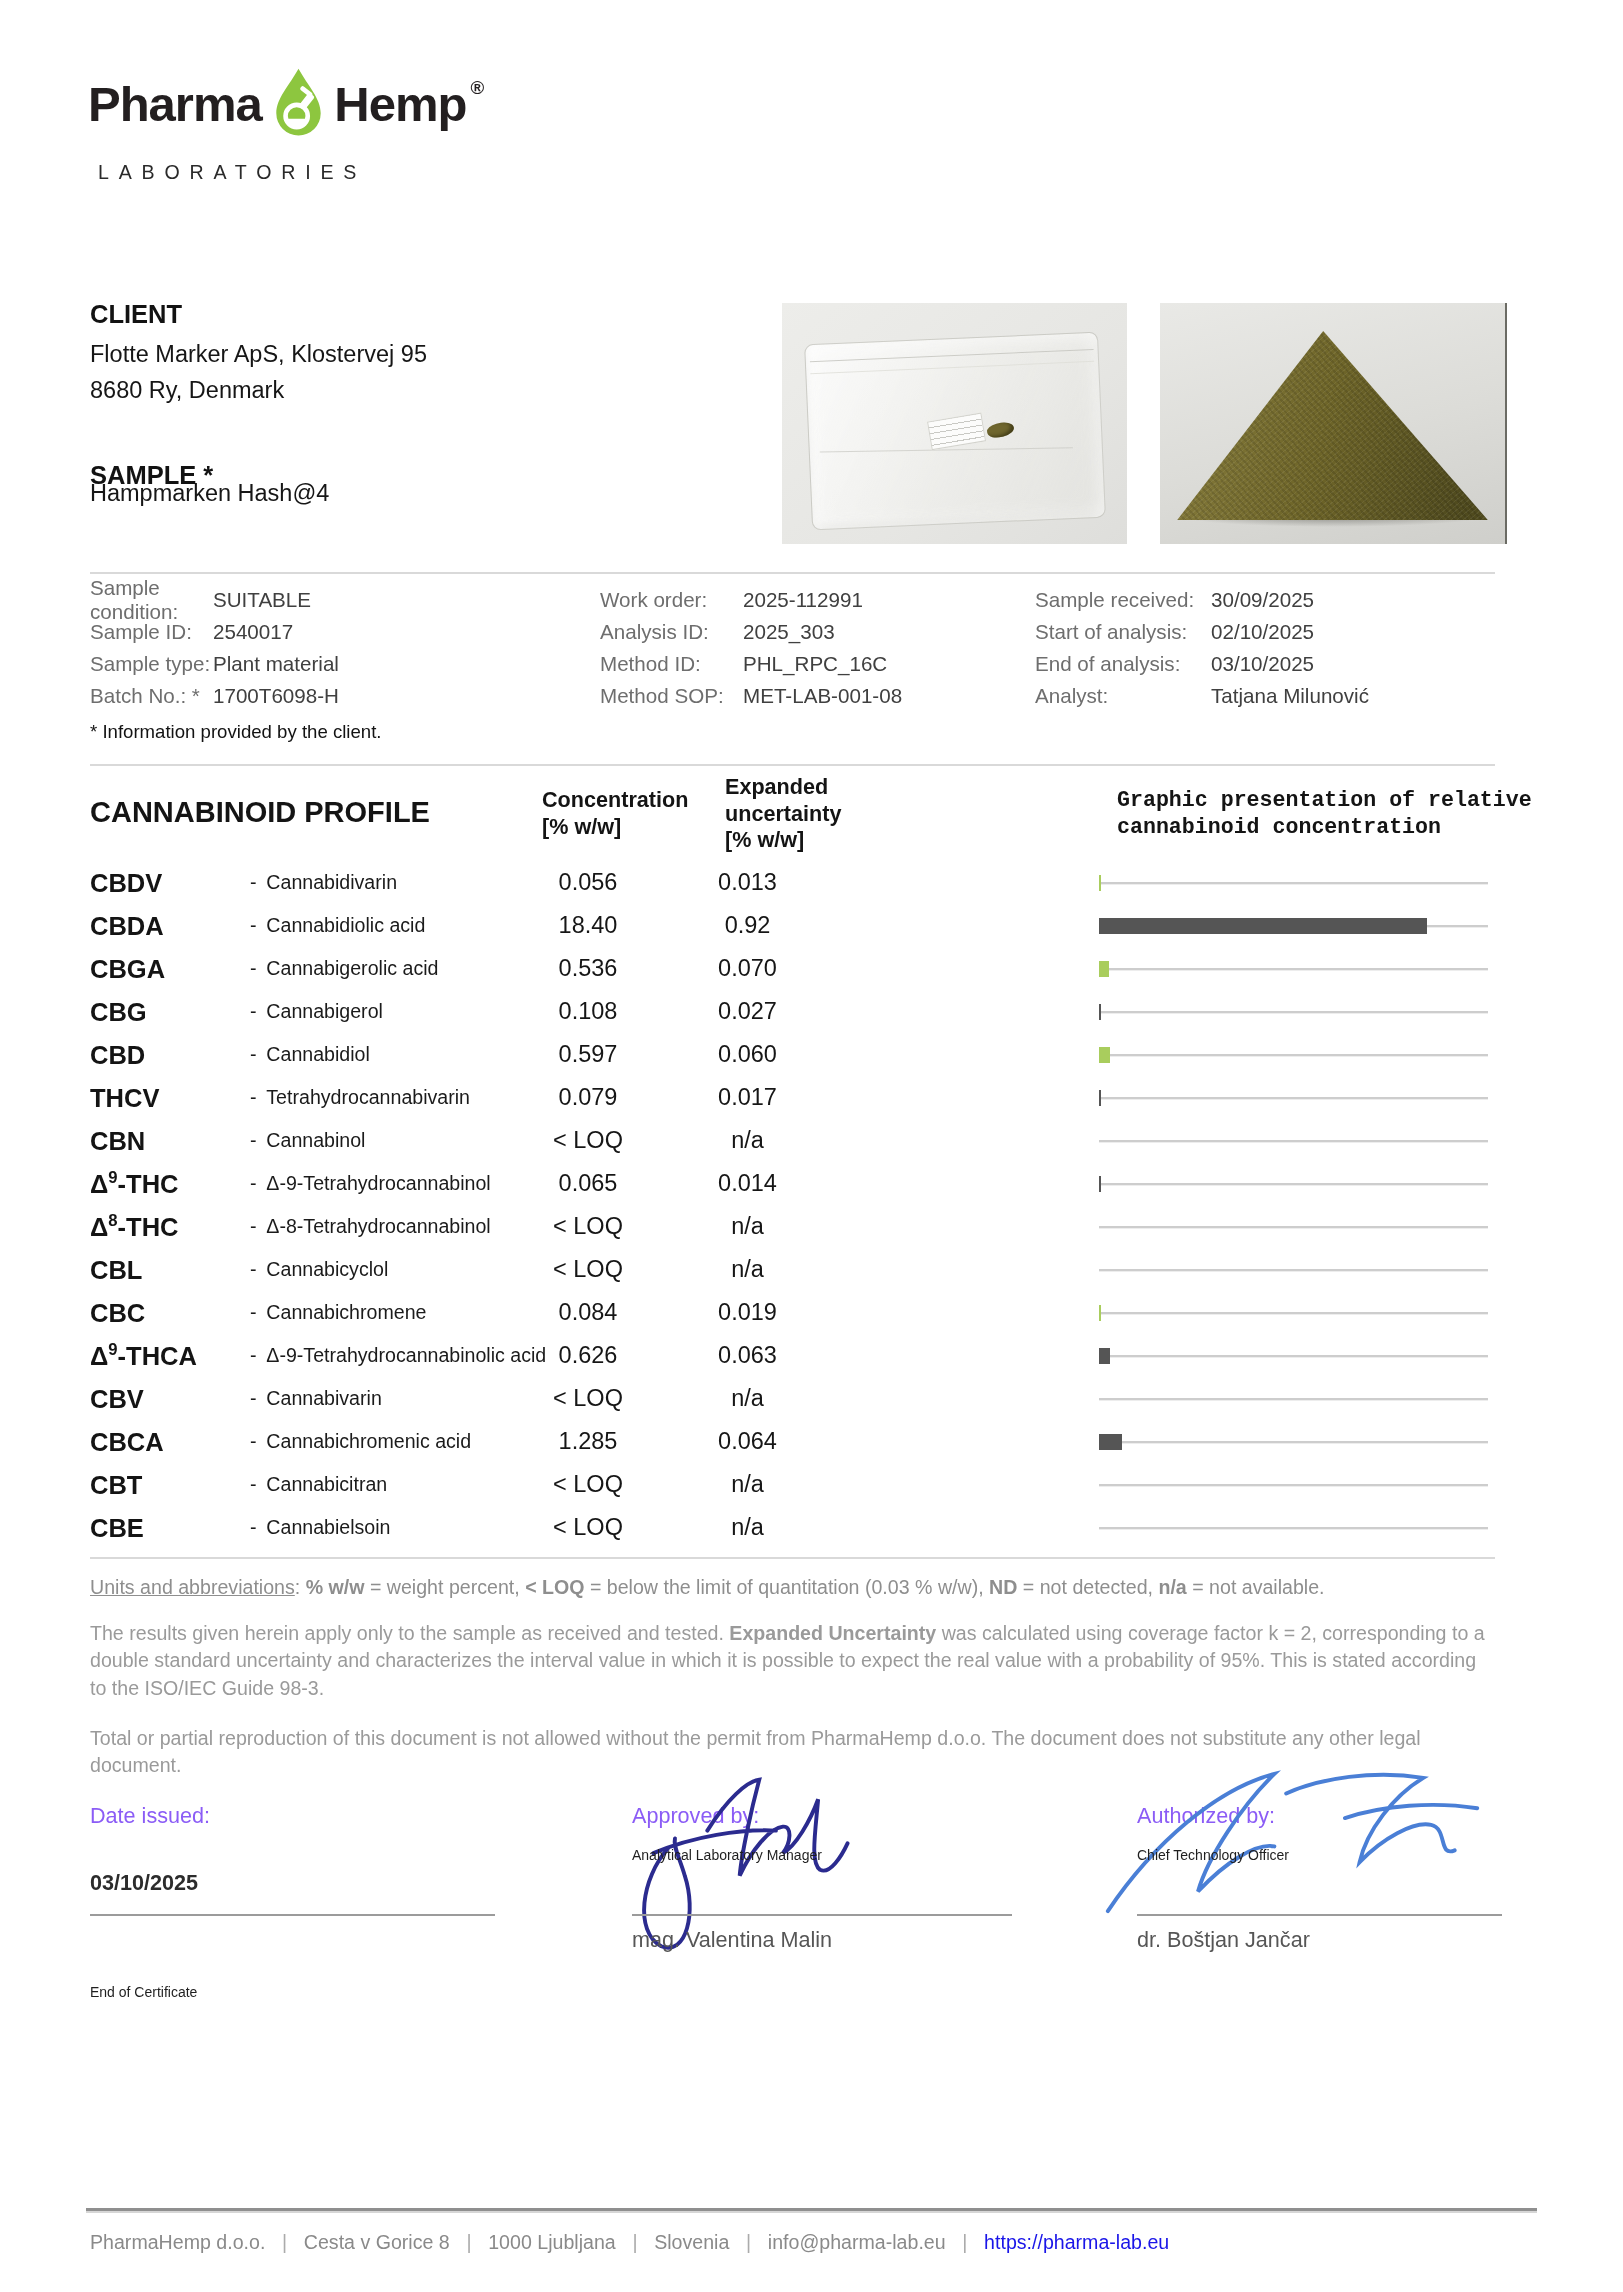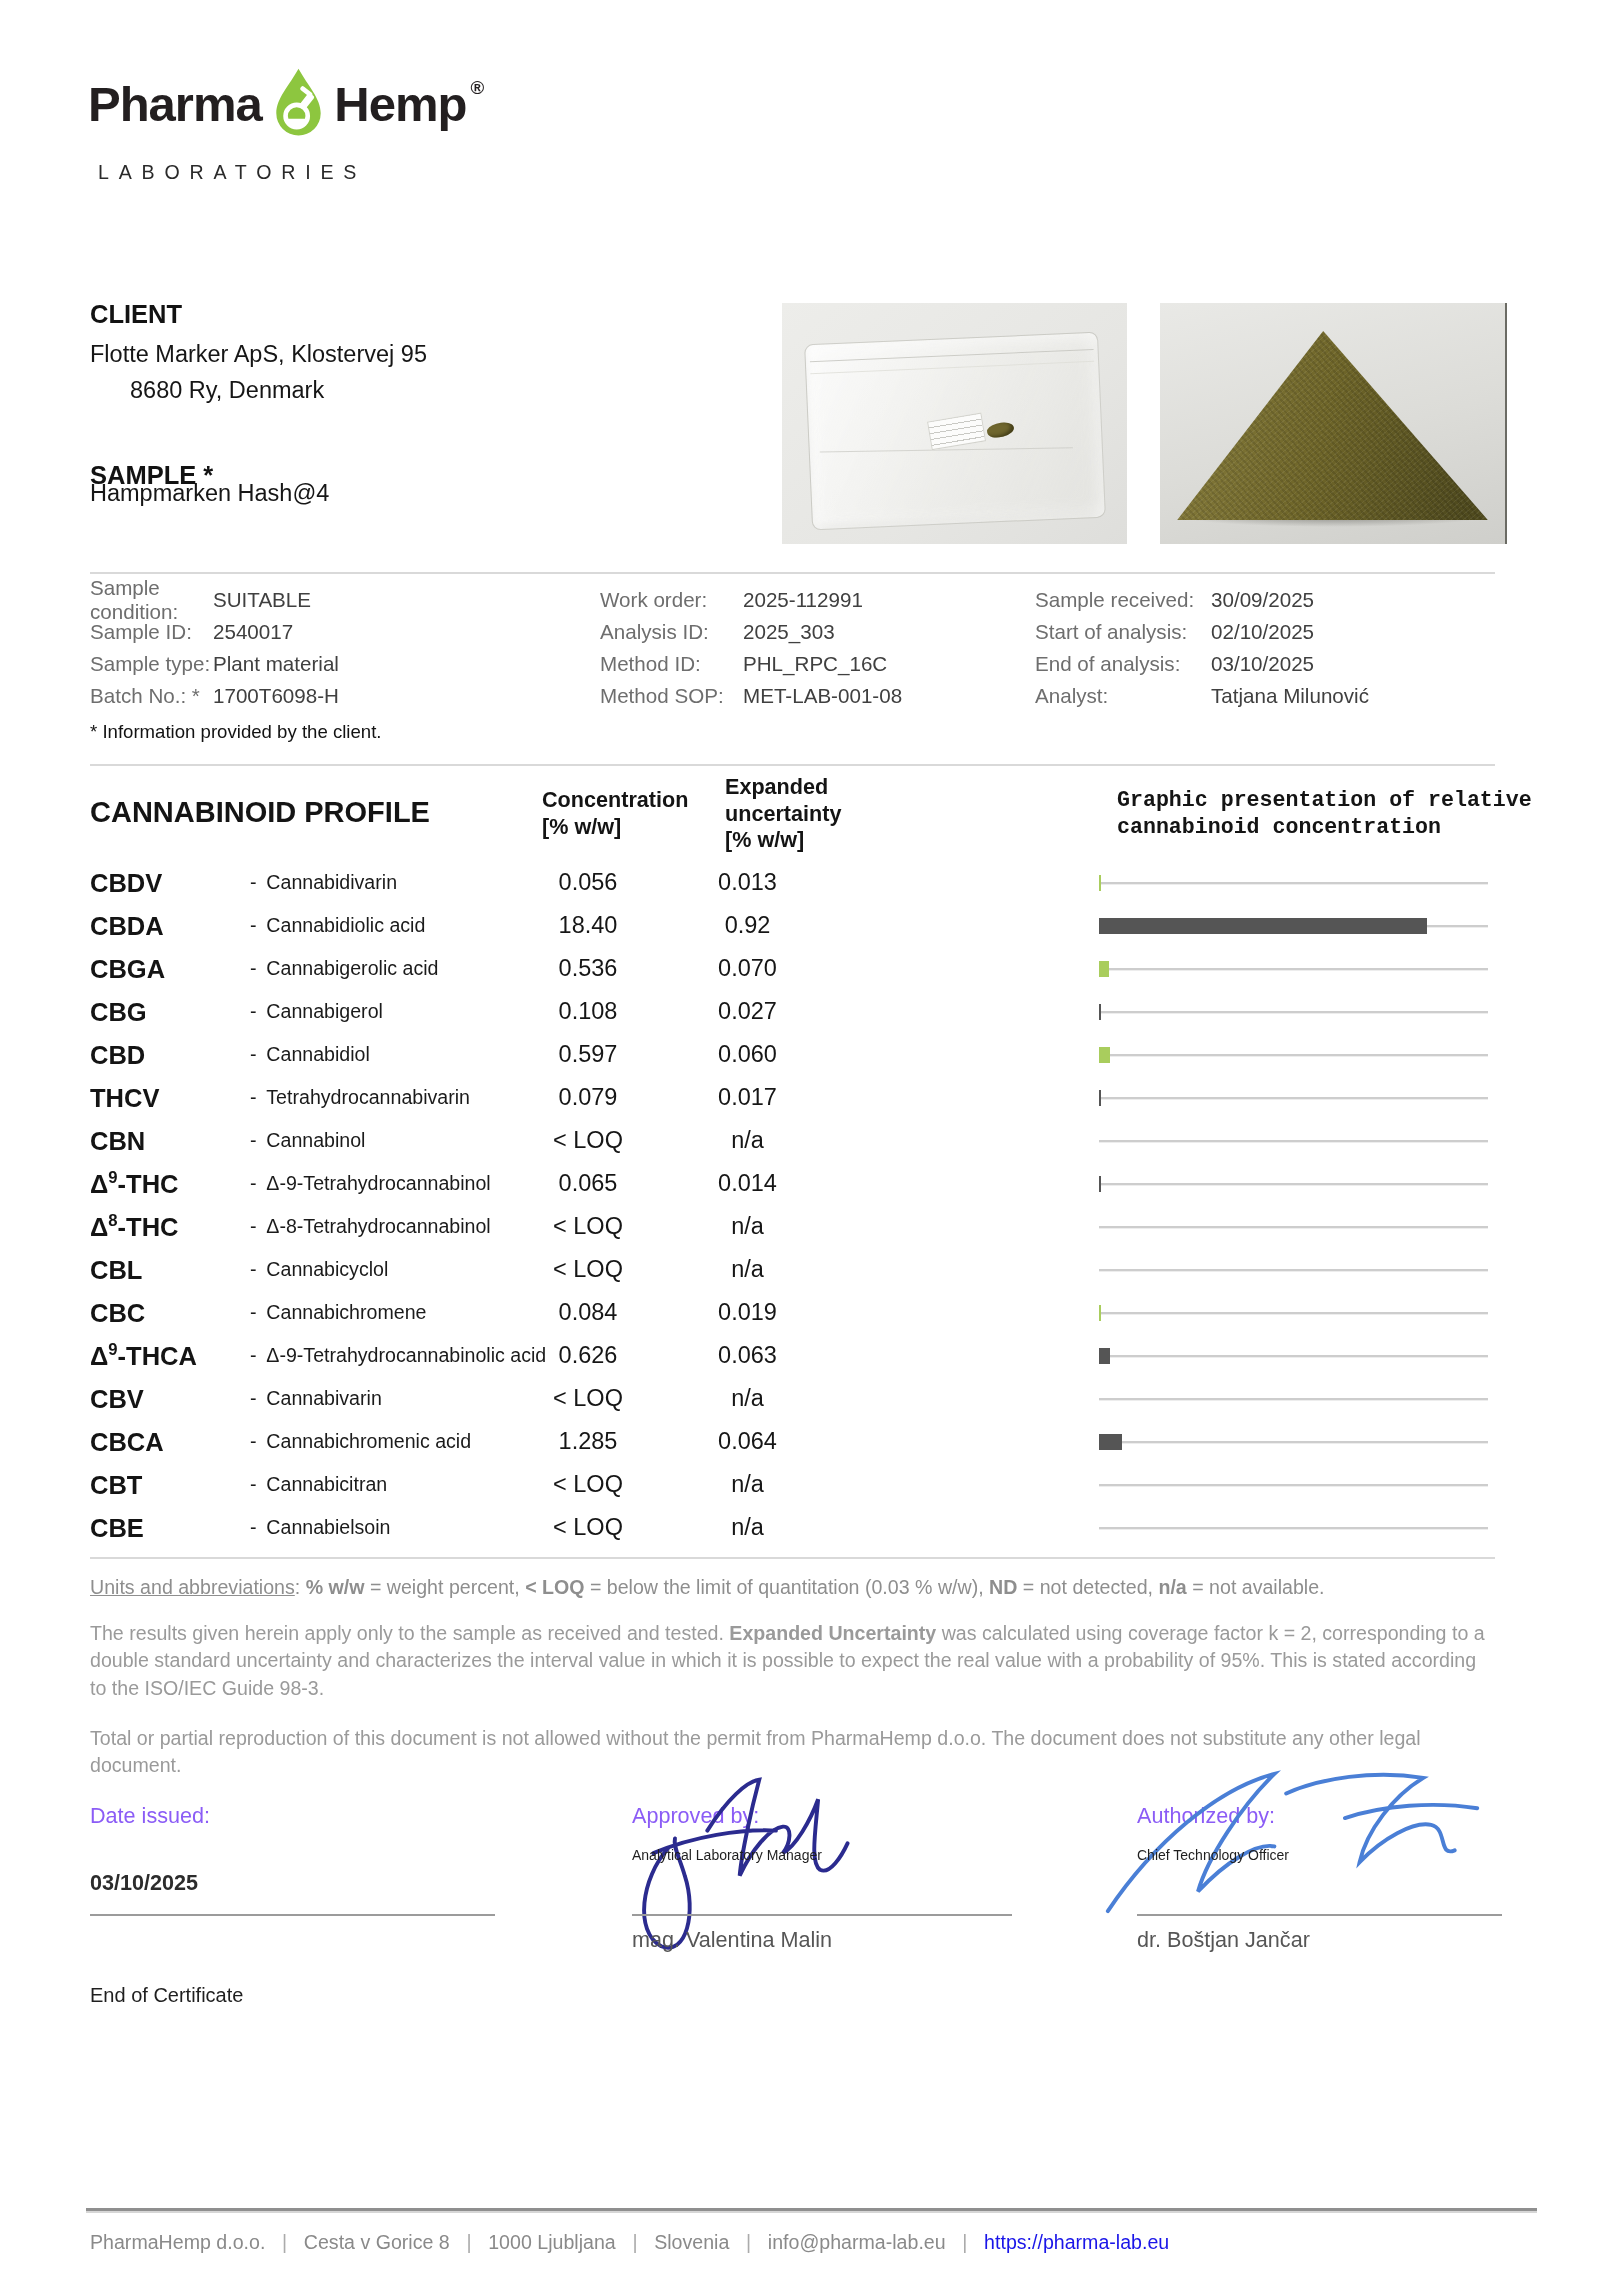--- a/index.html
+++ b/index.html
@@ -12,21 +12,21 @@
   .logo-icon{width:57px;height:74px;margin:0 7.8px;}
   .logo-reg{font-size:18.6px;font-weight:bold;color:#231f20;position:relative;top:-15.7px;margin-left:3.9px;}
   .logo-tagline{position:absolute;left:98px;top:161px;font-size:19.6px;letter-spacing:9.8px;color:#2a2a2a;}
 
   
   .title{position:absolute;left:88px;top:218px;font-size:46px;font-weight:bold;color:#1c1c1c;letter-spacing:-0.5px;}
 
   
   .h-block{position:absolute;left:90px;font-weight:bold;font-size:25.5px;color:#121212;}
   .t-block{position:absolute;left:90px;font-size:23.5px;color:#161616;}
-  #client-h{top:300px;} #client-l1{top:341px;} #client-l2{top:377px;margin-left:40px;}
+  #client-h{top:300px;} #client-l1{top:341px;} #client-l2{top:377px;}
   #sample-h{top:442px;margin-top:19px;} #sample-n{top:480px;}
 
   
   .photo{position:absolute;top:303px;width:345px;height:241px;overflow:hidden;}
   .photo-bag{left:782px;background:linear-gradient(140deg,#ededea 0%,#e6e6e3 60%,#dededb 100%);}
   .photo-hash{left:1160px;background:linear-gradient(165deg,#e9e9e6 0%,#dcdcd8 55%,#cfcfcb 100%);border-right:2px solid #6b6b64;}
   .bag{position:absolute;left:25.5px;top:35px;width:292px;height:184px;border-radius:8.8px;
        background:linear-gradient(115deg,rgba(255,255,255,.8),rgba(243,243,240,.55) 50%,rgba(228,228,224,.75));
        border:1px solid rgba(193,193,187,.75);transform:rotate(-2.5deg);
        box-shadow:inset 0 0 19.6px rgba(255,255,255,.85), inset 0 -3.9px 7.8px rgba(205,205,200,.5);}
@@ -90,21 +90,21 @@
   #sig-date-label{left:90px;} #sig-app-label{left:632px;} #sig-auth-label{left:1137px;}
   .date-value{position:absolute;left:90px;top:1870px;font-size:21.6px;font-weight:bold;color:#2c2c2c;}
   .sig-line{position:absolute;top:1914px;height:2px;background:#9b9b9b;}
   #line-date{left:90px;width:405px;}
   #line-app{left:632px;width:380px;}
   #line-auth{left:1137px;width:365px;}
   .sig-name{position:absolute;top:1927px;font-size:21.6px;color:#565656;}
   #name-app{left:632px;} #name-auth{left:1137px;}
   .sig-title{position:absolute;top:1847px;font-size:14px;color:#1f1f1f;}
   #title-app{left:632px;} #title-auth{left:1137px;}
-  .end-note{position:absolute;left:90px;top:1984px;font-size:20px;color:#1f1f1f;}
+  .end-note{position:absolute;left:90px;top:1984px;font-size:14px;color:#1f1f1f;}
   .sig-svg{position:absolute;}
   #sig-app-svg{left:614px;top:1760px;width:270px;height:201px;}
   #sig-auth-svg{left:1100px;top:1764px;width:387px;height:159px;}
 
   
   .footer{position:absolute;left:90px;top:2231px;font-size:19.6px;color:#8a8a8a;display:flex;gap:16.7px;align-items:center;white-space:nowrap;}
   .footer .sep{color:#ababab;}
   .footer a{text-decoration:none;}
 </style>
 </head>

